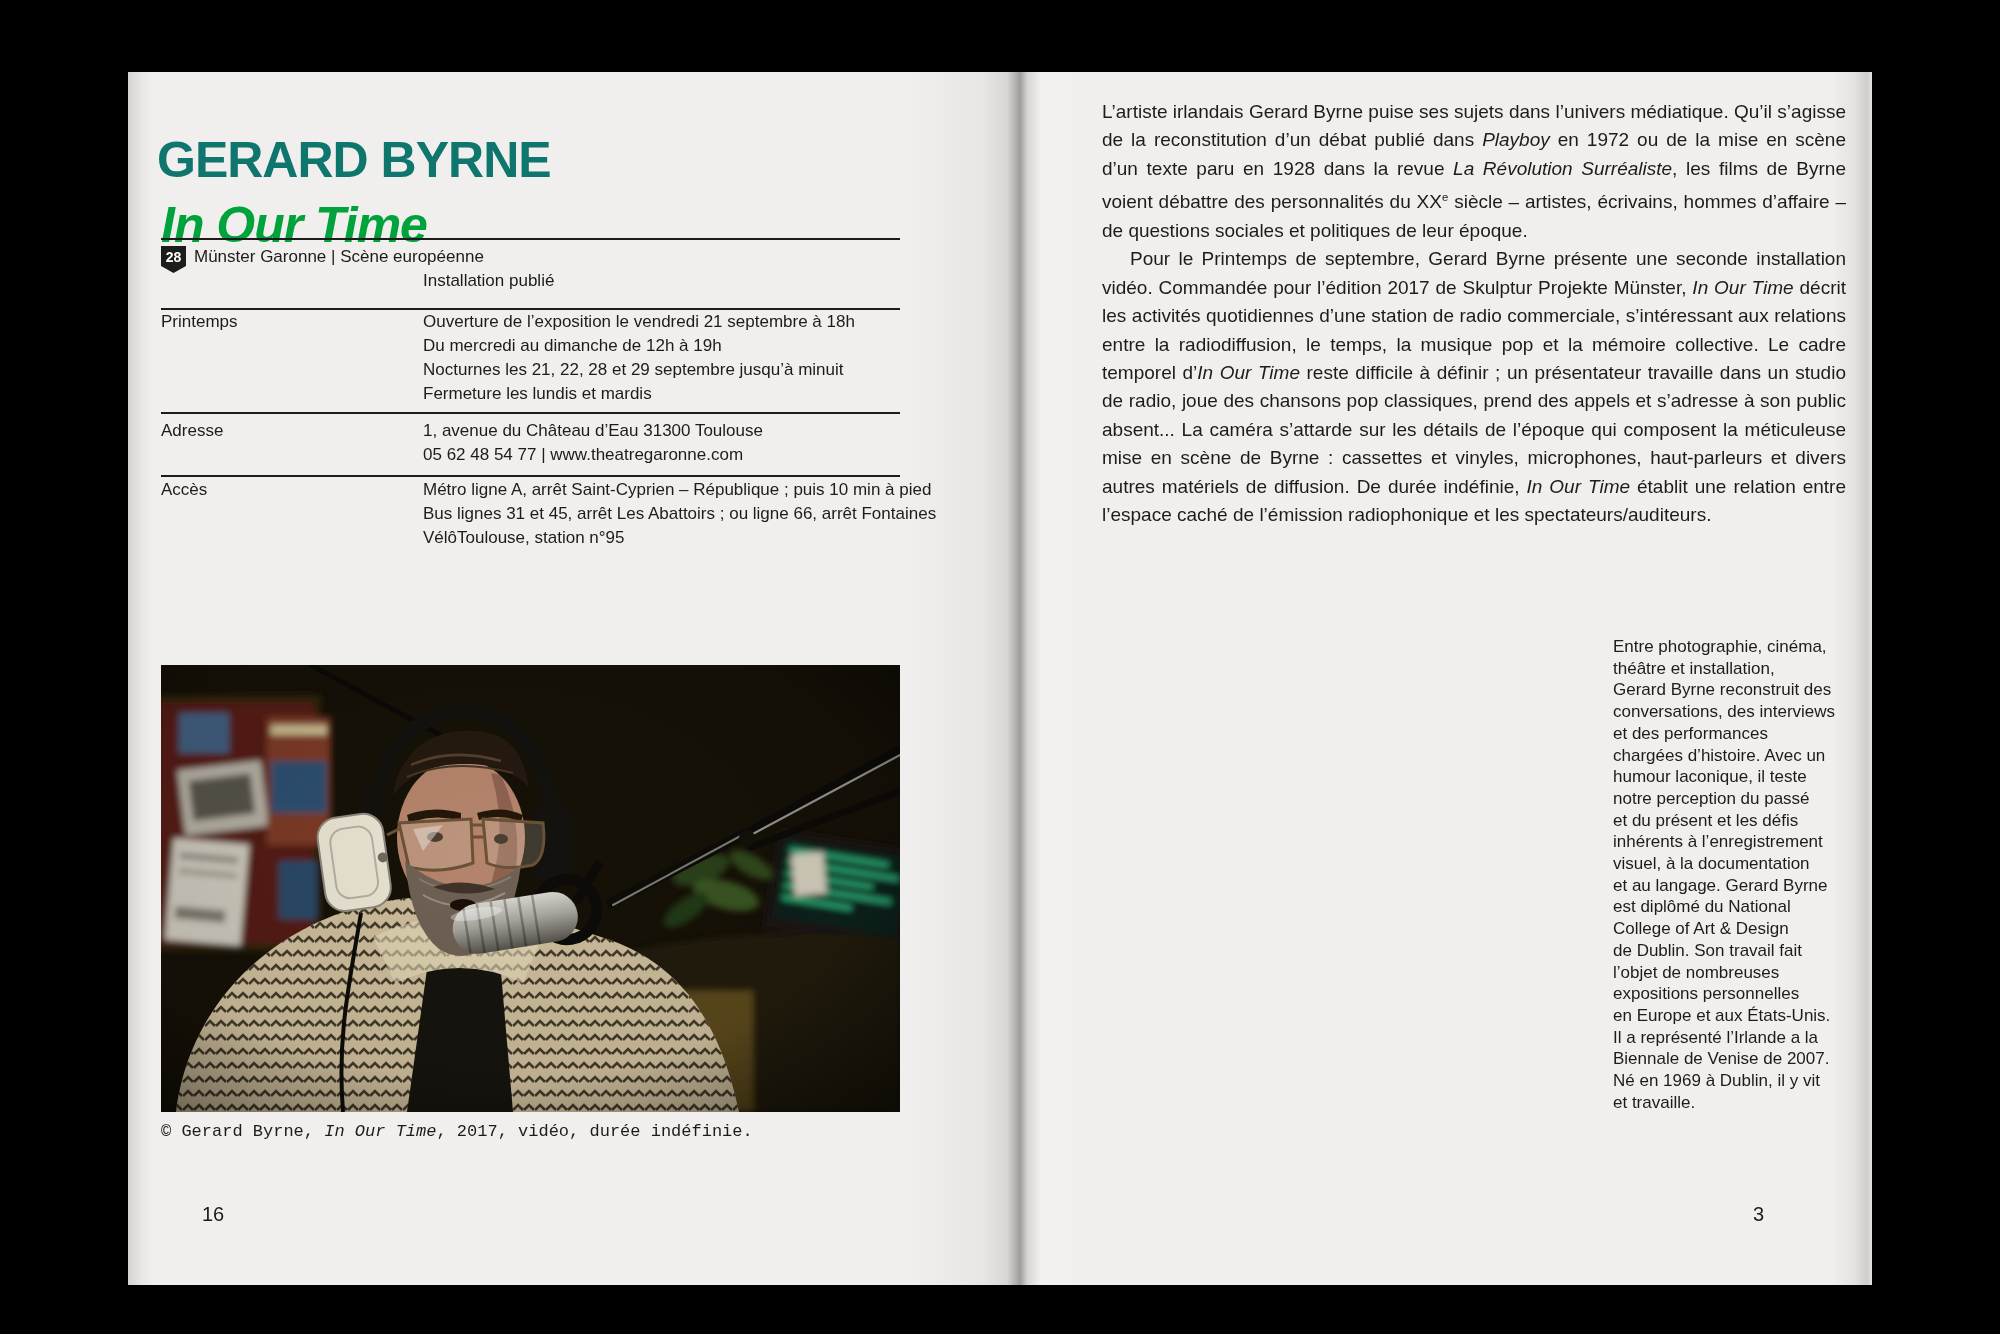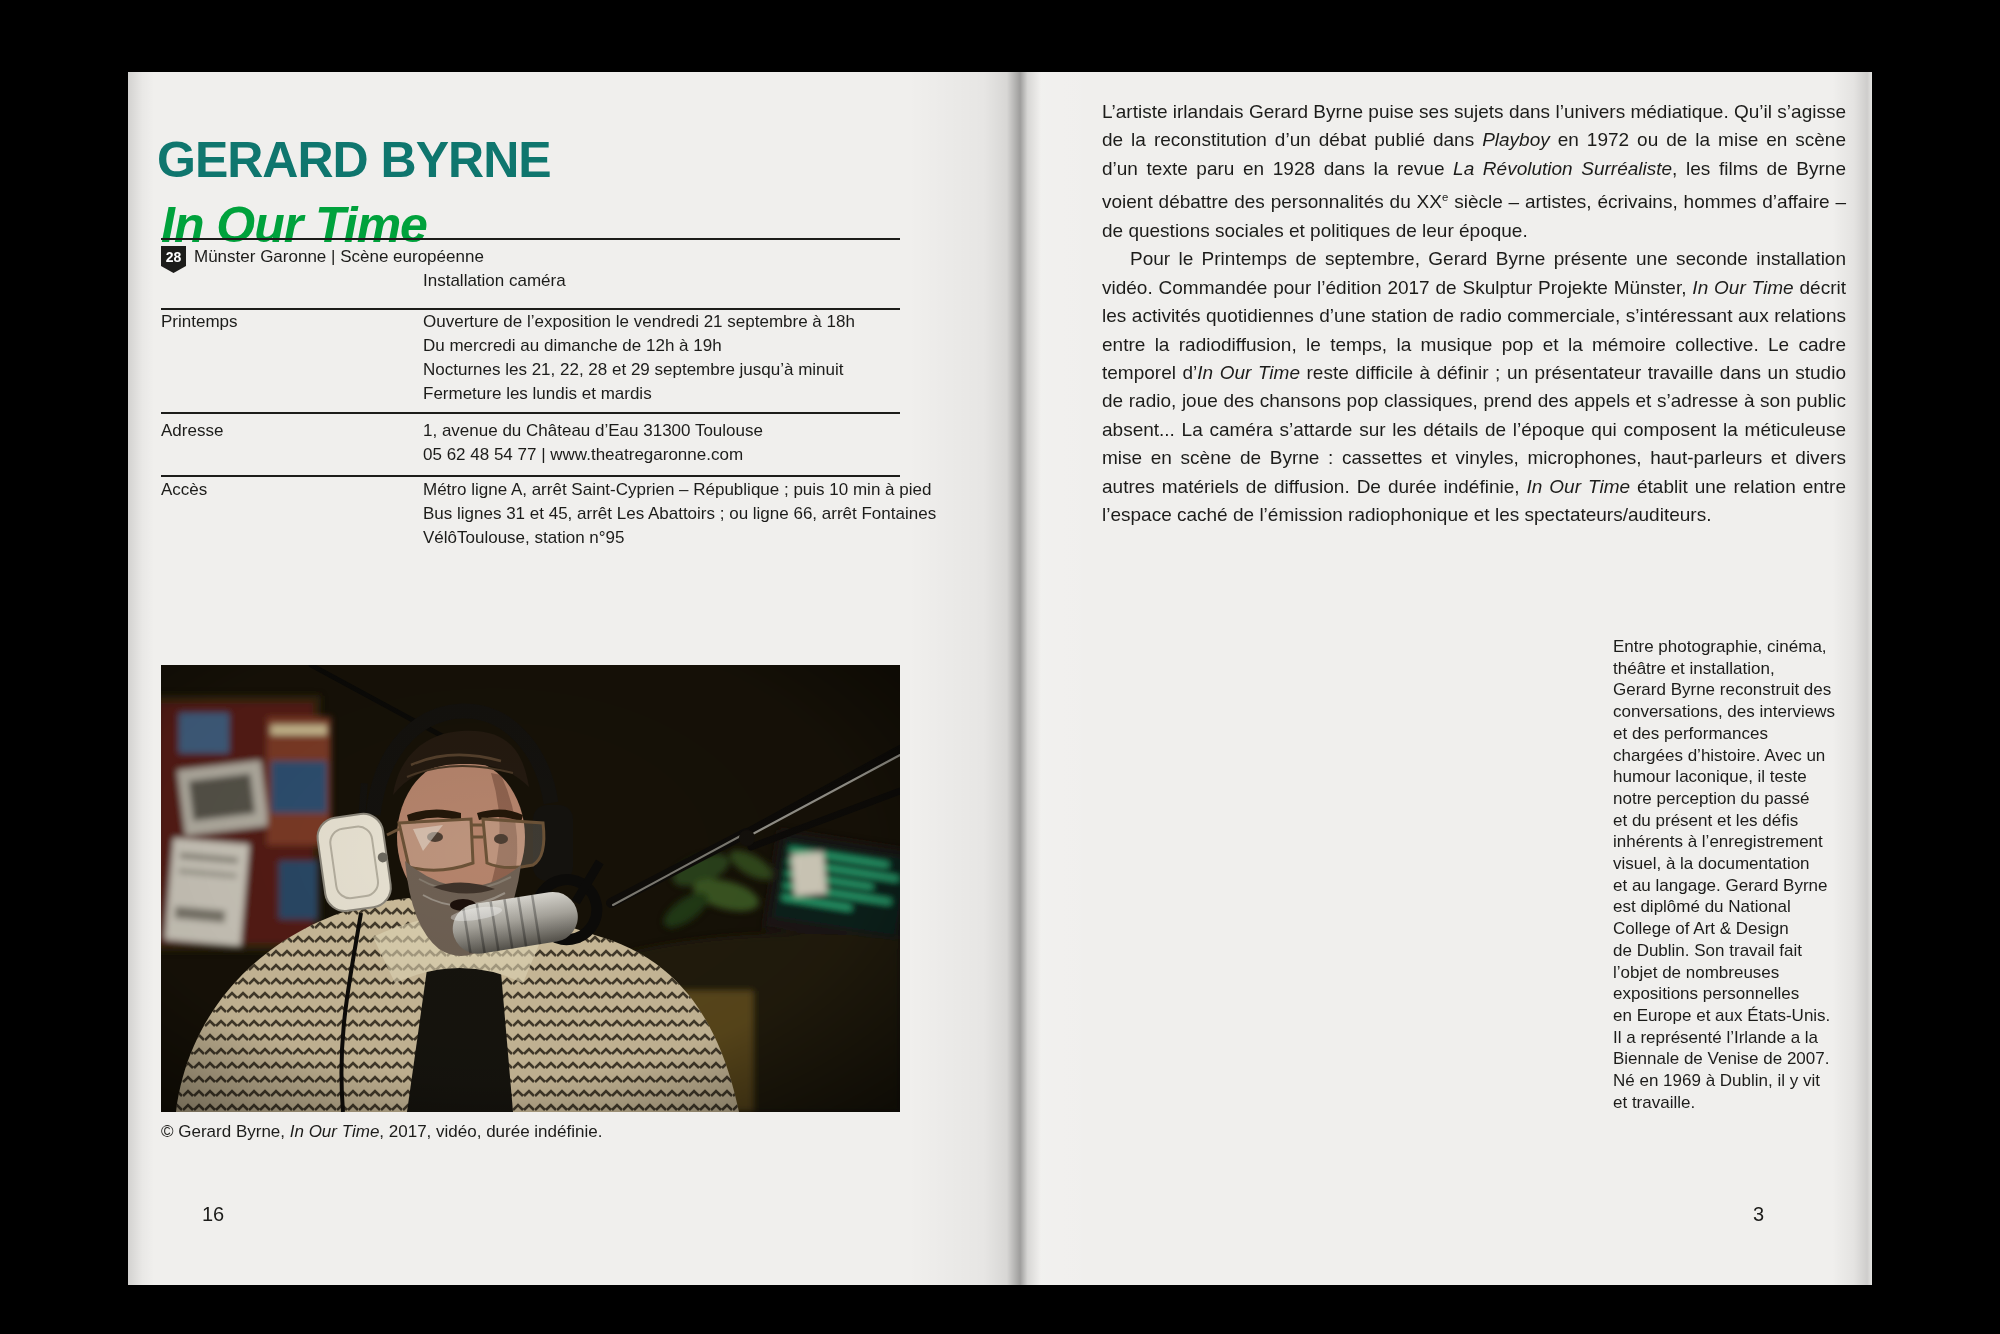--- a/index.html
+++ b/index.html
@@ -25,21 +25,21 @@
   .rule{position:absolute;left:33px;width:739px;height:2px;background:#1c1c1a;}
   .r1{top:166px}.r2{top:236px}.r3{top:340px}.r4{top:403px}
   .cell-label{position:absolute;left:33px;font-size:17px;line-height:24px;}
   .cell-value{position:absolute;left:295px;font-size:17px;line-height:24px;}
   .badge{position:absolute;left:33px;top:174px;width:25px;height:27px;background:#1c1c1a;color:#fff;
          font-size:14px;font-weight:bold;text-align:center;line-height:22px;
          clip-path:polygon(0 0,100% 0,100% 74%,50% 100%,0 74%);}
   .venue{position:absolute;left:66px;top:173px;font-size:17px;line-height:24px;}
   .venue-sub{position:absolute;left:295px;top:197px;font-size:17px;line-height:24px;}
   .photo{position:absolute;left:33px;top:593px;width:739px;height:447px;display:block;background:#14100a;}
-  .caption{position:absolute;left:33px;top:1049px;font-size:17px;line-height:22px;}
+  .caption{position:absolute;left:33px;top:1049px;font-size:17px;line-height:22px;font-family:Liberation Mono, monospace;}
   .pagenum{position:absolute;top:1130px;font-size:20px;line-height:24px;}
   .pn-left{left:74px}
   .pn-right{left:1625px}
   .it{font-style:italic;}
   .sup{vertical-align:super;font-size:0.6em;}
 
   
   .body-col{position:absolute;left:974px;top:26px;width:744px;font-size:19px;line-height:28.4px;
             text-align:justify;}
   .body-col p{margin:0;}
@@ -53,21 +53,21 @@
 <div class="screen">
   <div class="spread">
 
     <h1 class="title">GERARD BYRNE</h1>
     <h2 class="subtitle" style="color:#00a23c">In Our Time</h2>
 
     <div class="rule r1"></div>
 
     <span class="badge">28</span>
     <div class="venue">Münster Garonne | Scène européenne</div>
-    <div class="venue-sub">Installation caméra</div>
+    <div class="venue-sub">Installation publié</div>
 
     <div class="rule r2"></div>
 
     <div class="cell-label" style="top:238px">Printemps</div>
     <div class="cell-value" style="top:238px">Ouverture de l’exposition le vendredi 21 septembre à 18h<br>Du mercredi au dimanche de 12h à 19h<br>Nocturnes les 21, 22, 28 et 29 septembre jusqu’à minuit<br>Fermeture les lundis et mardis</div>
 
     <div class="rule r3"></div>
 
     <div class="cell-label" style="top:347px">Adresse</div>
     <div class="cell-value" style="top:347px">1, avenue du Château d’Eau 31300 Toulouse<br>05 62 48 54 77 | www.theatregaronne.com</div>

